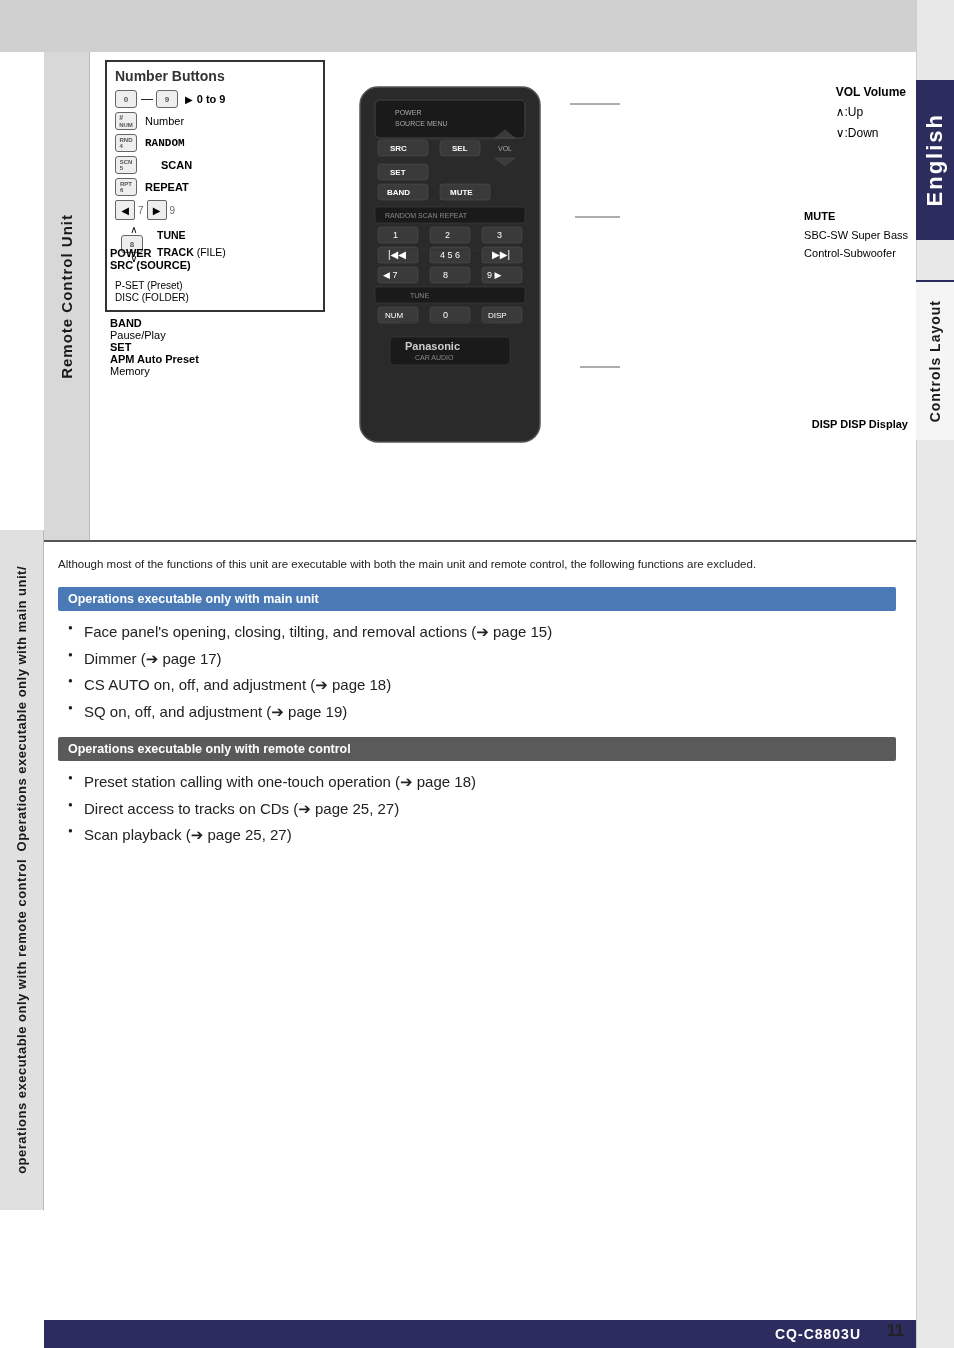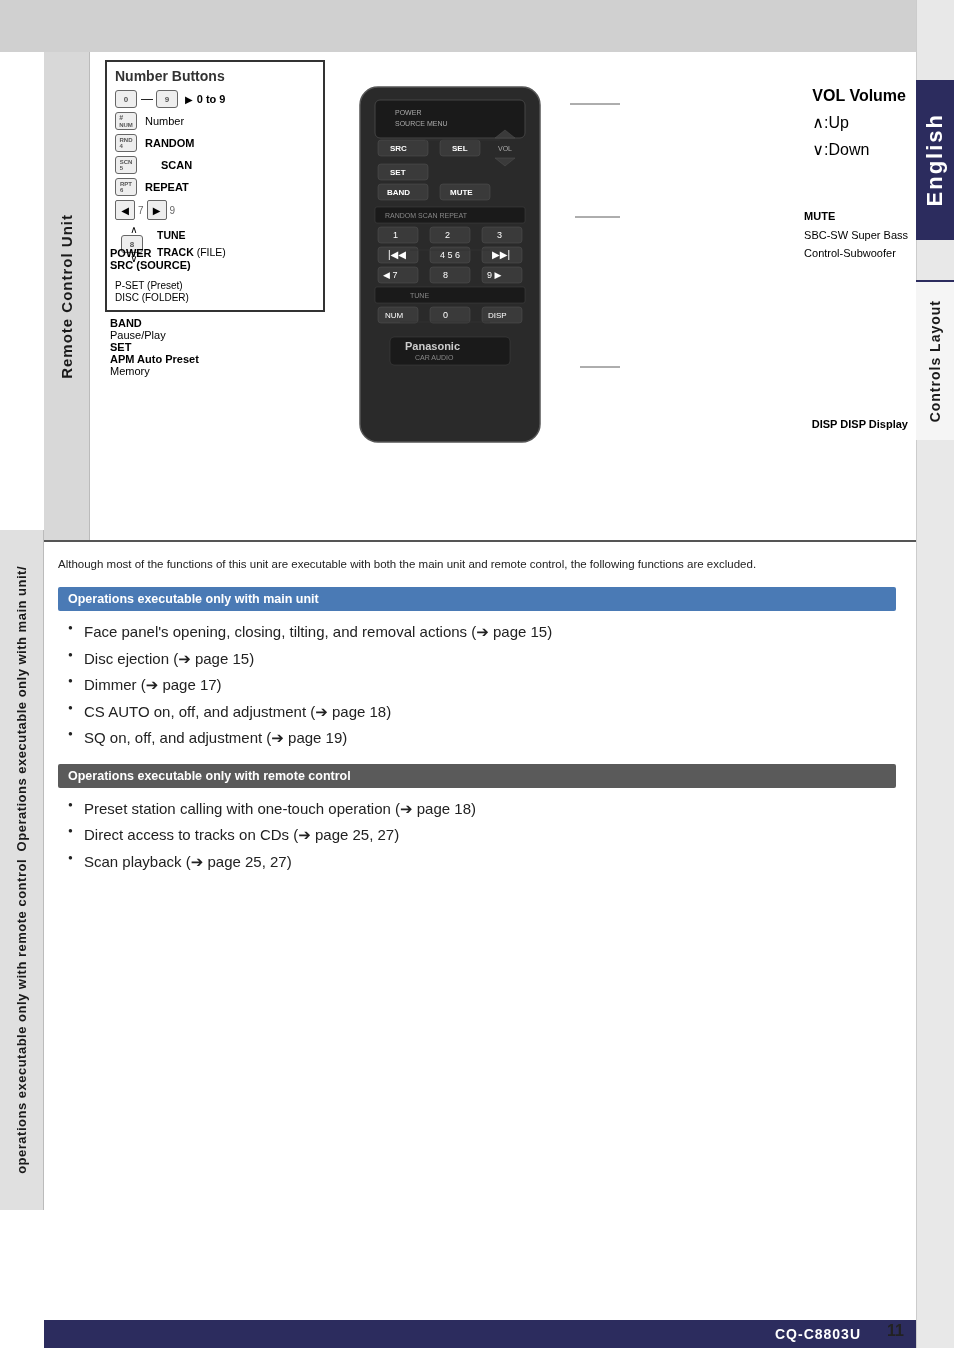--- a/index.html
+++ b/index.html
@@ -352,21 +352,21 @@
           <span class="nb-icon">
               <span style="font-size:7px;color:#555">#<br><span style="font-size:6px">NUM</span></span>
             </span>
           <span class="nb-label-normal" style="margin-left:4px;">Number</span>
         </div>
 
         <div class="nb-row">
           <span class="nb-icon">
               <span style="font-size:6px;color:#555">RND<br>4</span>
             </span>
-          <span class="nb-label" style="margin-left:4px;">RANDOM</span>
+          <span class="nb-label" style="margin-left:4px;font-family:Liberation Mono, monospace;">RANDOM</span>
         </div>
 
         <div class="nb-row">
           <span class="nb-icon">
               <span style="font-size:6px;color:#555">SCN<br>5</span>
             </span>
           <span class="nb-label" style="margin-left:20px;">SCAN</span>
         </div>
 
         <div class="nb-row">
@@ -414,21 +414,21 @@
         <div style="font-weight:bold;">SET</div>
         <div style="font-weight:bold;">APM Auto Preset</div>
         <div>Memory</div>
       </div>
 
       <div style="position:absolute;top:80px;left:270px;font-size:11px;line-height:1.5;">
         <span style="font-weight:bold;">SEL Select</span><br>
         <span style="font-weight:bold;">MENU</span>
       </div>
 
-      <div style="position:absolute;top:30px;right:10px;font-size:16px;line-height:1.7;">
+      <div style="position:absolute;top:30px;right:10px;font-size:12px;line-height:1.7;">
         <span style="font-weight:bold;">VOL Volume</span><br>
         <span>∧:Up</span><br>
         <span>∨:Down</span>
       </div>
 
       <div style="position:absolute;top:155px;right:8px;font-size:11px;line-height:1.7;">
         <span style="font-weight:bold;">MUTE</span><br>
         <span>SBC-SW Super Bass</span><br>
         <span>Control-Subwoofer</span>
       </div>
@@ -523,21 +523,20 @@
     </div>
   </div>
 
   <div class="bottom-section">
     <p class="intro-text">Although most of the functions of this unit are executable with both the main unit and remote control, the following functions are excluded.</p>
 
     <div class="section-header section-header-main">Operations executable only with main unit</div>
     <ul class="bullet-list">
 
     <li>Face panel's opening, closing, tilting, and removal actions (➔ page 15)</li>
-        <li>Disc ejection (➔ page 15)</li>
         <li>Dimmer (➔ page 17)</li>
         <li>CS AUTO on, off, and adjustment (➔ page 18)</li>
         <li>SQ on, off, and adjustment (➔ page 19)</li>
       </ul>
 
     <div class="section-header section-header-remote">Operations executable only with remote control</div>
     <ul class="bullet-list">
 
     <li>Preset station calling with one-touch operation (➔ page 18)</li>
         <li>Direct access to tracks on CDs (➔ page 25, 27)</li>

